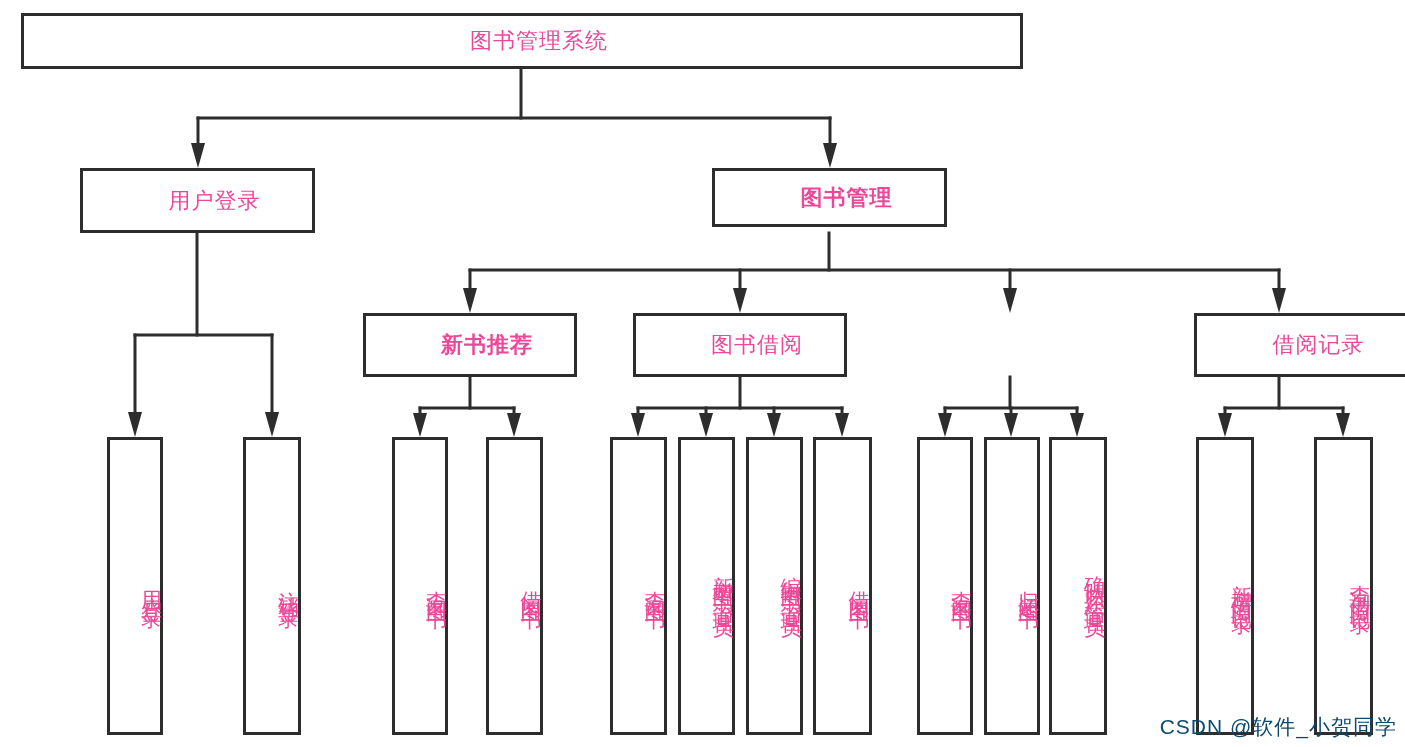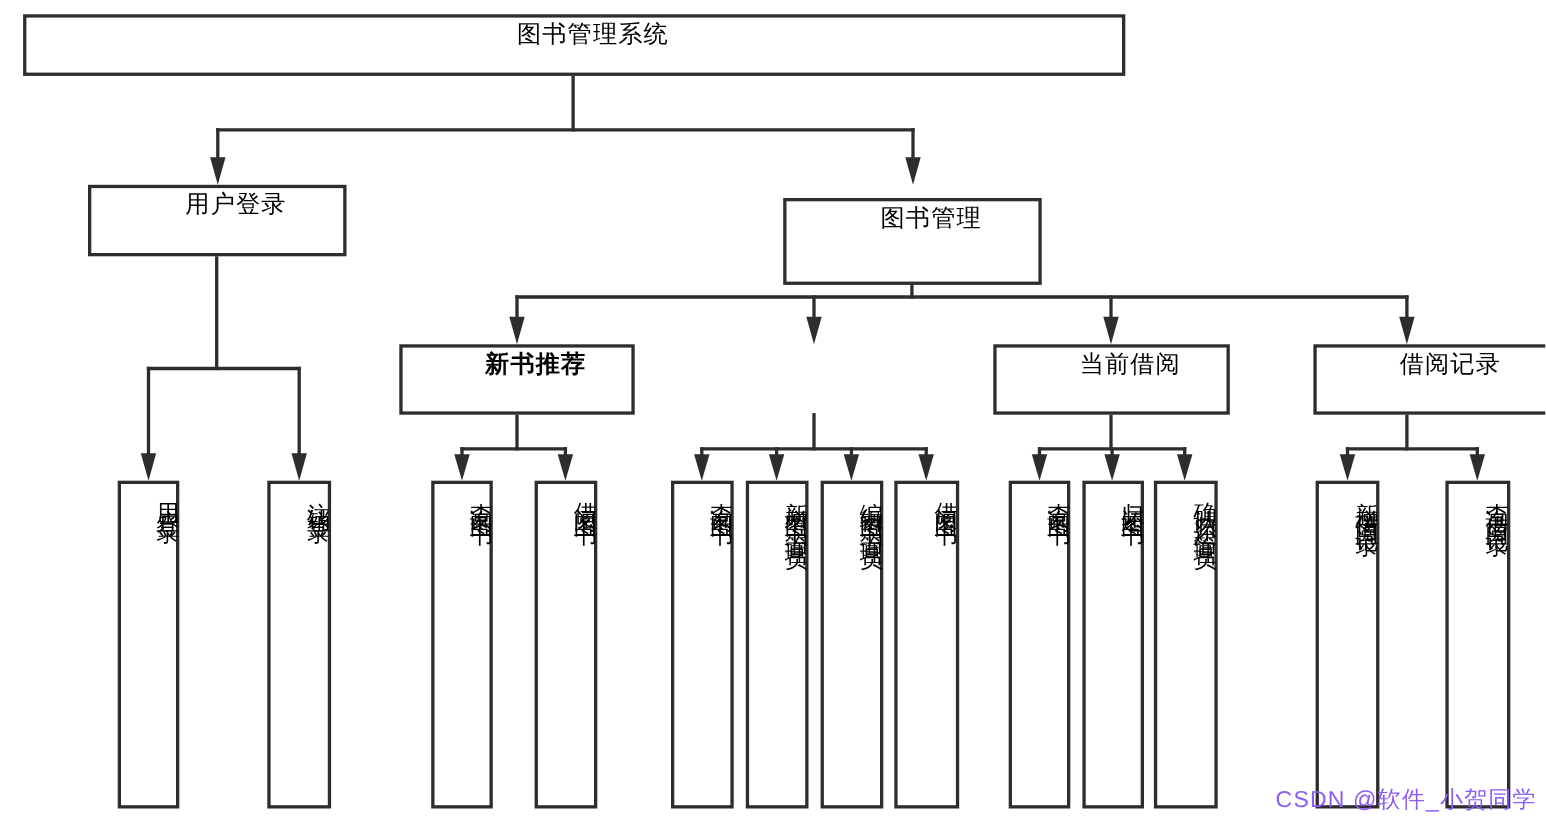--- a/index.html
+++ b/index.html
@@ -15,38 +15,38 @@
     position: absolute;
     left: 0; top: 0;
     width: 1405px; height: 747px;
   }
   .box {
     position: absolute;
     box-sizing: border-box;
     border: 3px solid #2d2d2d;
     background: #ffffff;
     display: flex;
-    align-items: flex-start;
+    align-items: center;
     justify-content: center;
-    color: #000000;
+    color: #ec4899;
     padding-left: 34px;
   }
   .h-box { font-size: 22px; letter-spacing: 1px; }
   .v-box .vtext {
     writing-mode: vertical-rl;
     text-orientation: mixed;
     font-size: 21px;
     letter-spacing: 6px;
     line-height: 1;
     white-space: nowrap;
   }
   
   .n-root        { left: 21px;   top: 13px;  width: 1002px; height: 56px; }
   .n-user-login  { left: 80px;   top: 168px; width: 235px;  height: 65px; }
-  .n-book-mgmt   { left: 712px;  top: 180px; width: 235px;  height: 79px; }
+  .n-book-mgmt   { left: 712px;  top: 168px; width: 235px;  height: 59px; font-weight: bold; }
   .n-new-rec     { left: 363px;  top: 313px; width: 214px;  height: 64px; font-weight: bold; }
   .n-book-borrow { left: 633px;  top: 313px; width: 214px;  height: 64px; }
   .n-cur-borrow  { left: 903px;  top: 313px; width: 215px;  height: 64px; }
   .n-borrow-rec  { left: 1172px; top: 313px; width: 215px;  height: 64px; margin-left: 22px; }
   .leaf { top: 437px; height: 298px; }
   .n-leaf-login   { left: 107px;  width: 56px; }
   .n-leaf-logout  { left: 243px;  width: 58px; }
   .n-rec-query    { left: 392px;  width: 56px; }
   .n-rec-borrow   { left: 486px;  width: 57px; }
   .n-bb-query     { left: 610px;  width: 57px; }
@@ -56,21 +56,21 @@
   .n-cb-query     { left: 917px;  width: 56px; }
   .n-cb-return    { left: 984px;  width: 56px; }
   .n-cb-confirm   { left: 1049px; width: 58px; }
   .n-br-add       { left: 1196px; width: 58px; }
   .n-br-query     { left: 1314px; width: 59px; }
   .watermark {
     position: absolute;
     right: 8px;
     bottom: 6px;
     font-size: 21px;
-    color: #8b5cf6;
+    color: #0c4a6e;
     letter-spacing: 1px;
     pointer-events: none;
   }
 </style>
 </head>
 <body>
 
 <div class="canvas">
 
   <svg class="connectors" viewBox="0 0 1405 747" xmlns="http://www.w3.org/2000/svg">
@@ -148,22 +148,22 @@
   <div class="box h-box n-user-login">
     <span>用户登录</span>
   </div>
   <div class="box h-box n-book-mgmt">
     <span>图书管理</span>
   </div>
 
   <div class="box h-box n-new-rec">
     <span>新书推荐</span>
   </div>
-  <div class="box h-box n-cur-borrow">
-    <span>当前借阅</span>
+  <div class="box h-box n-book-borrow">
+    <span>图书借阅</span>
   </div>
   <div class="box h-box n-borrow-rec">
     <span>借阅记录</span>
   </div>
 
   <div class="box v-box leaf n-leaf-login">
     <span class="vtext">用户登录</span>
   </div>
   <div class="box v-box leaf n-leaf-logout">
     <span class="vtext">注销登录</span>

